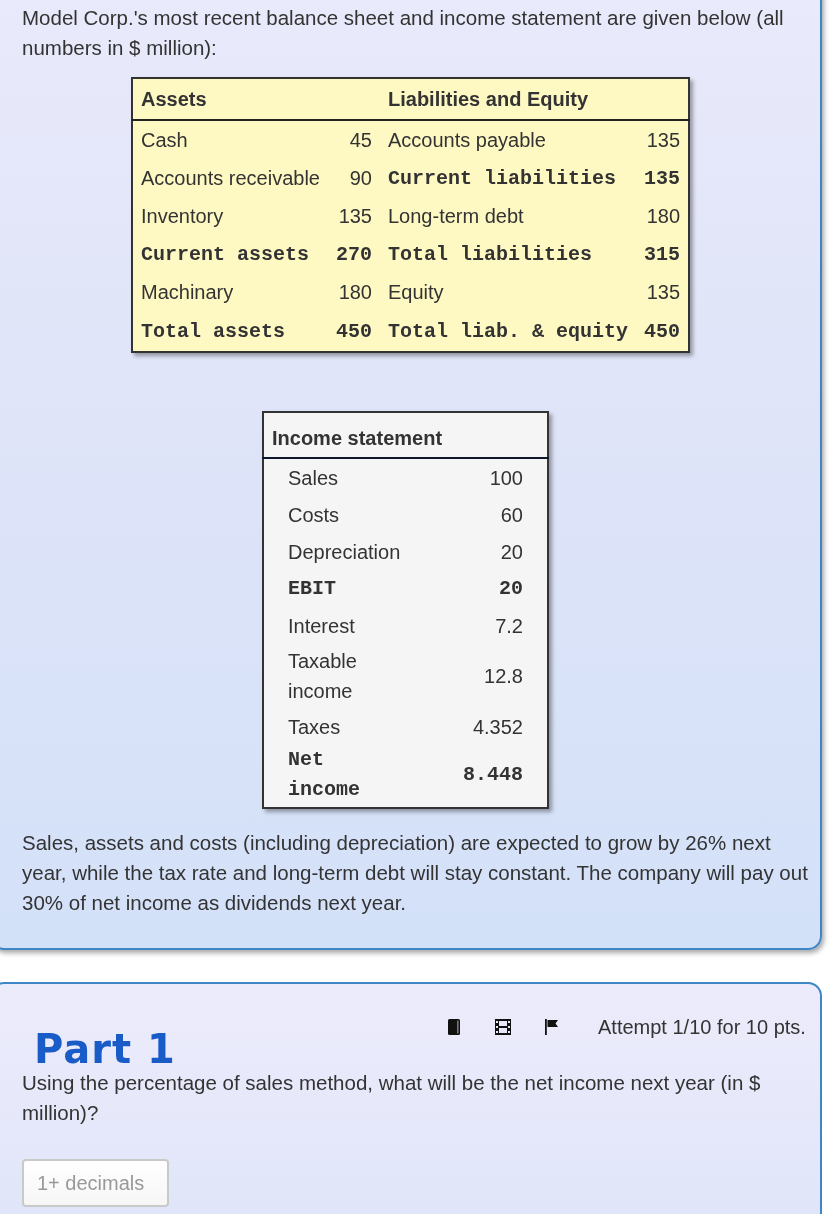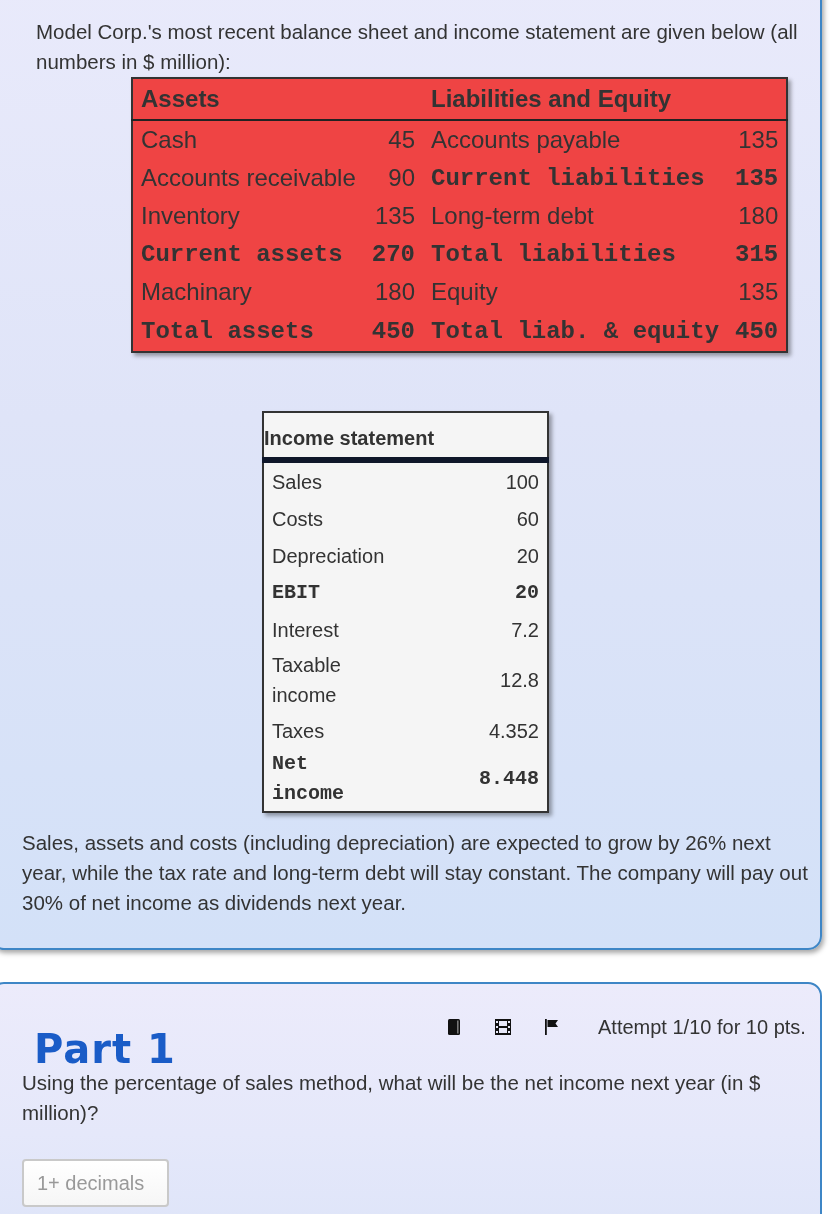--- a/index.html
+++ b/index.html
@@ -37,32 +37,32 @@
       border-radius: 14px;
     }
     .intro {
       position: absolute;
       left: 22px;
       top: 3px;
       width: 780px;
       font-size: 20.5px;
       line-height: 30px;
       color: #333;
-      margin: 14px;
+      margin: 0;
     }
     table.bs {
       position: absolute;
       left: 131px;
       top: 77px;
       width: 548px;
       border-collapse: collapse;
-      background: #ef4444;
+      background: #fef9c3;
       border: 2px solid #333;
       box-shadow: 3px 3px 4px rgba(0,0,0,0.35);
-      font-size: 24px;
+      font-size: 20px;
     }
     table.bs th, table.bs td {
       padding: 0 8px;
       height: 38px;
       text-align: left;
       white-space: nowrap;
     }
     table.bs thead th {
       height: 40px;
       font-weight: bold;
@@ -79,27 +79,27 @@
       width: 287px;
       border-collapse: collapse;
       background: #f5f5f5;
       border: 2px solid #333;
       box-shadow: 3px 3px 4px rgba(0,0,0,0.35);
       font-size: 20px;
     }
     table.is thead th {
       text-align: left;
       font-weight: bold;
-      padding: 10px 8px 4px 0;
-      line-height: 30px;
-      border-bottom: 6px solid #0f172a;
+      padding: 10px 8px 4px 8px;
+      line-height: 30px;
+      border-bottom: 2px solid #0f172a;
       margin-top: 28px;
     }
     table.is td {
-      padding: 0 8px;
+      padding: 0 24px;
       height: 37px;
       line-height: 30px;
     }
     table.is td.num { text-align: right; }
     table.is tr.tall td { height: 64px; }
     table.is tbody tr:last-child td { height: 38px; padding-bottom: 2px; }
 
     .growth {
       position: absolute;
       left: 22px;

